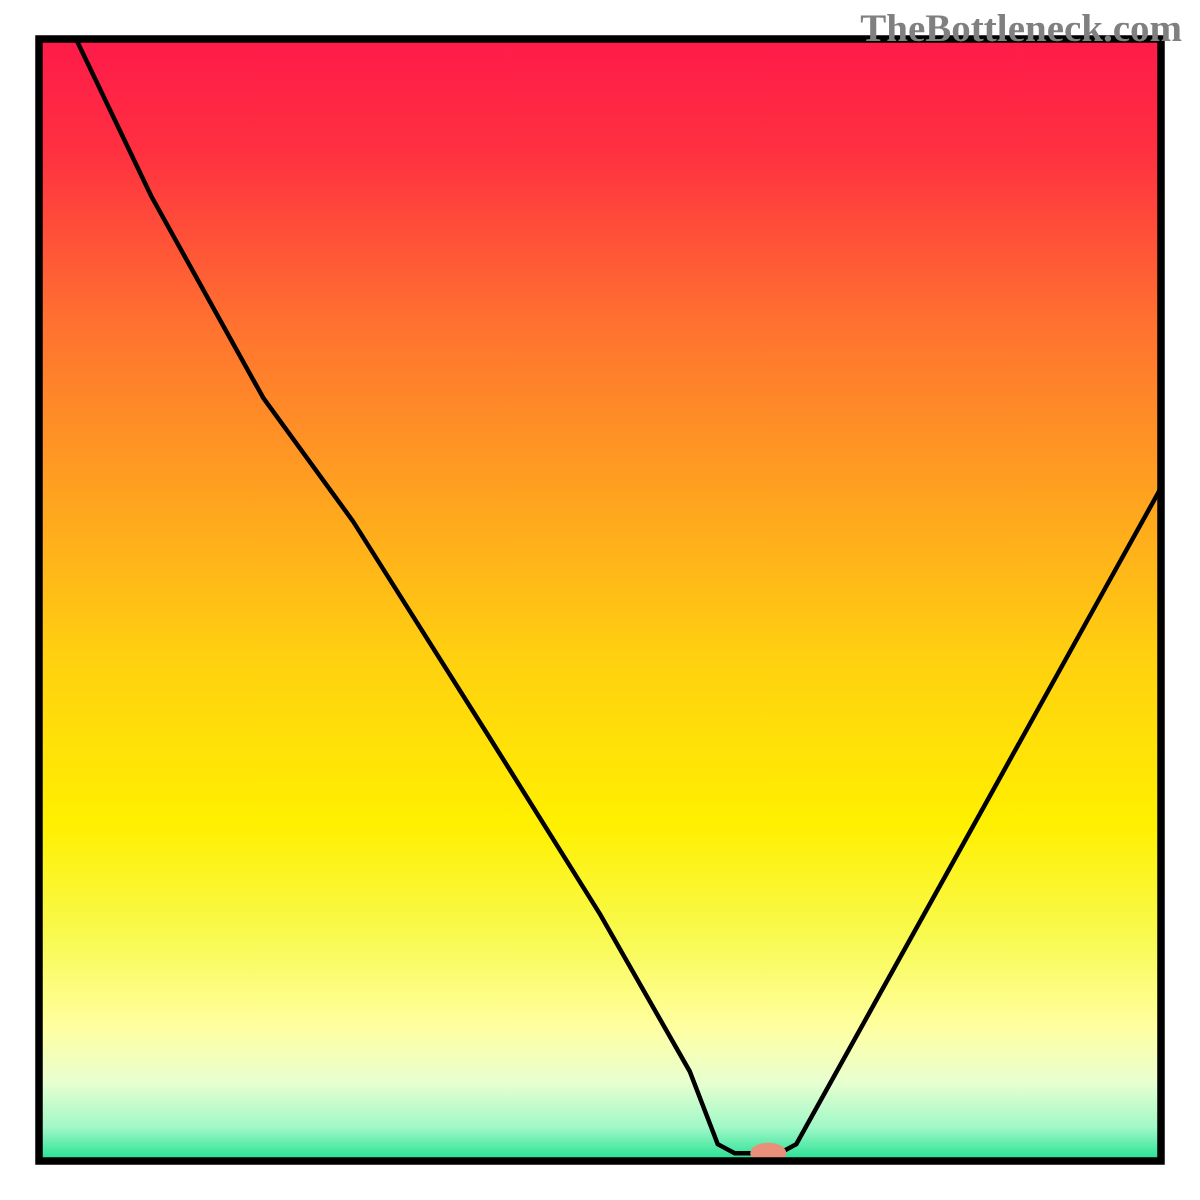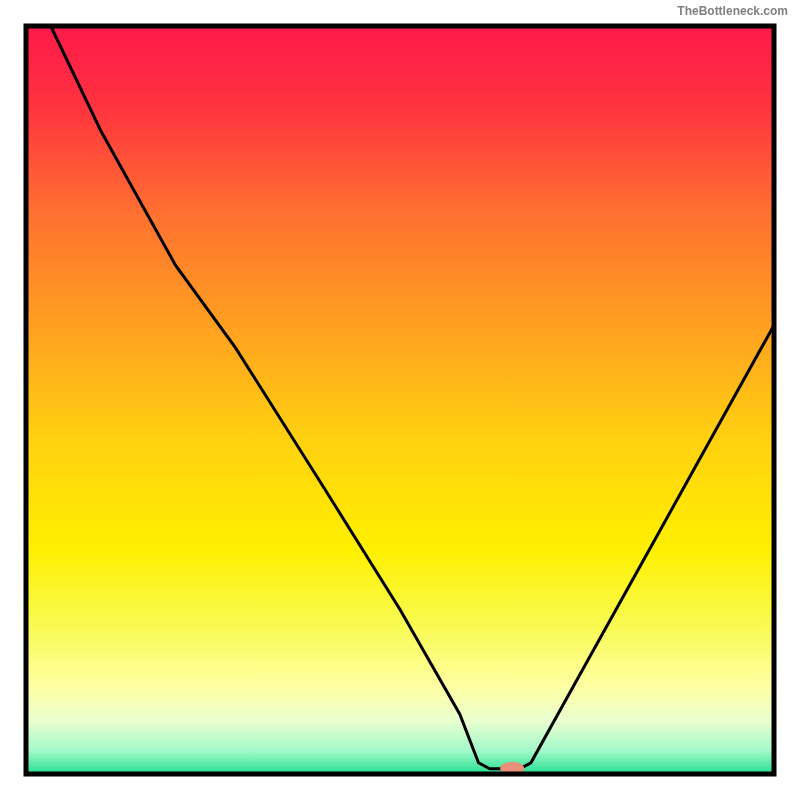--- a/index.html
+++ b/index.html
@@ -1,17 +1,17 @@
 <!DOCTYPE html>
 <html><head>
 <meta charset="utf-8">
 <style>
 body { margin: 0; padding: 0; background: #fff; }
 .chart-container { width: 800px; height: 800px; position: relative; background: #fff; }
-.watermark { position: absolute; top: 4px; right: 12px; font-family: Liberation Sans, sans-serif; font-size: 12px; font-weight: 600; color: #808080; text-align: right; }
+.watermark { position: absolute; top: 4px; right: 12px; font-family: Liberation Serif, serif; font-size: 26px; font-weight: 600; color: #808080; text-align: right; }
 svg { display: block; }
 </style>
 </head>
 <body>
 
 <div class="chart-container">
   <div class="watermark">TheBottleneck.com</div>
   <svg width="800" height="800" viewBox="0 0 800 800">
     <defs>
       <linearGradient id="bg-grad" x1="0" y1="0" x2="0" y2="1">

